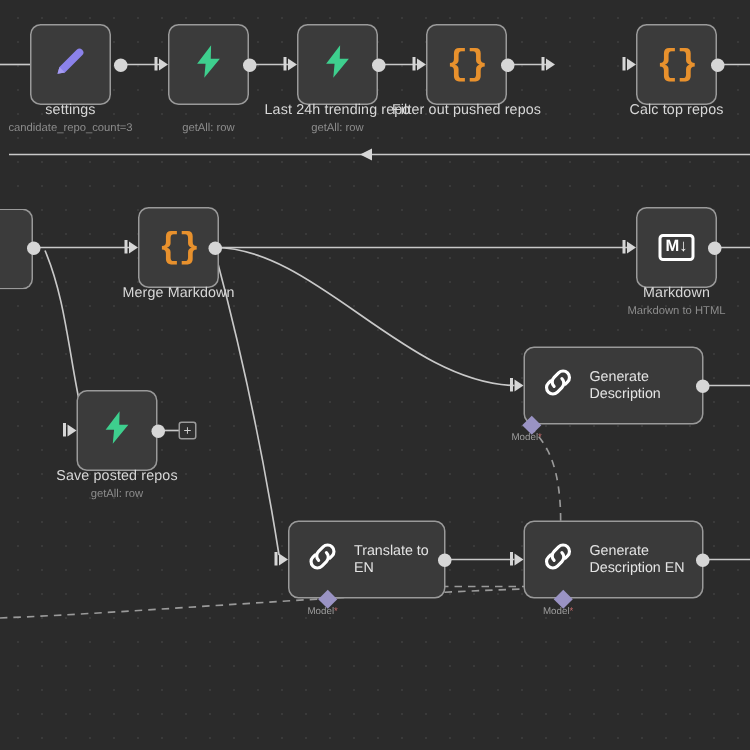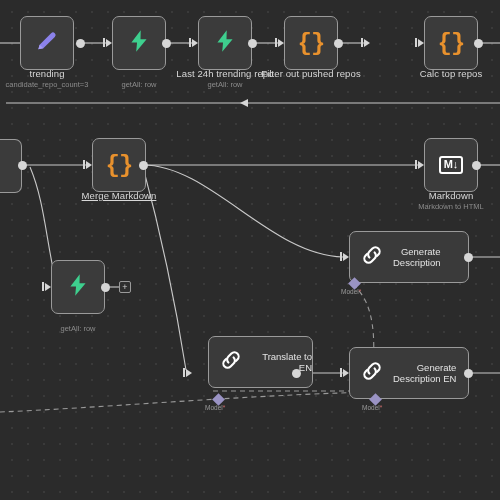--- a/index.html
+++ b/index.html
@@ -76,21 +76,20 @@
     font-size: 7.5px;
     line-height: 9px;
     white-space: nowrap;
     z-index: 6;
   }
   .inlabel {
     color: #e3e3e3;
     font-size: 9.5px;
     line-height: 11.5px;
     white-space: pre-line;
-    text-align: right;
   }
   
   .dot-out {
     position: absolute;
     width: 9px;
     height: 9px;
     border-radius: 50%;
     background: #d6d6d6;
     z-index: 7;
   }
@@ -214,21 +213,21 @@
 
   <div class="node square" style="left:20px; top:16px;">
     <span>
       <svg width="26" height="26" viewBox="0 0 24 24" aria-hidden="true">
         <path d="M4 19.5 L5.2 15.4 L15.8 4.8 A2 2 0 0 1 19.2 8.2 L8.6 18.8 Z" fill="#8b82ea"></path>
         <path d="M4 19.5 L5.2 15.4 L8.6 18.8 Z" fill="#a59bf2"></path>
       </svg>
     </span>
   </div>
   <div class="dot-out" style="left:76px; top:38.5px;"></div>
-  <div class="nlabel" style="left:0px; top:68px; width:94px;">trending</div>
+  <div class="nlabel" style="left:0px; top:68px; width:94px;">settings</div>
   <div class="nsub" style="left:-12px; top:80px; width:118px;">candidate_repo_count=3</div>
 
   <div class="arrow-in" style="left:106px; top:38.5px;"></div>
   <div class="node square" style="left:112px; top:16px;">
     <span>
       <svg width="26" height="26" viewBox="0 0 24 24" aria-hidden="true">
         <path d="M13.6 2 L5 13.4 h5.2 L9.4 22 L19 10.3 h-5.6 Z" fill="#3ecf8e"></path>
       </svg>
     </span>
   </div>
@@ -263,61 +262,62 @@
   <div class="nlabel" style="left:395px; top:68px; width:112px;">Calc top repos</div>
 
   <div class="node square partial" style="left:-32px; top:139px;"></div>
   <div class="dot-out" style="left:18px; top:160.5px;"></div>
 
   <div class="arrow-in" style="left:86px; top:160.5px;"></div>
   <div class="node square" style="left:92px; top:138px;">
     <span class="icon-code">{}</span>
   </div>
   <div class="dot-out" style="left:139px; top:160.5px;"></div>
-  <div class="nlabel" style="left:63px; top:190px; width:112px;text-decoration:underline;">Merge Markdown</div>
+  <div class="nlabel" style="left:63px; top:190px; width:112px;">Merge Markdown</div>
 
   <div class="arrow-in" style="left:418px; top:160.5px;"></div>
   <div class="node square" style="left:424px; top:138px;">
     <span class="icon-md">M↓</span>
   </div>
   <div class="dot-out" style="left:472px; top:160.5px;"></div>
   <div class="nlabel" style="left:395px; top:190px; width:112px;">Markdown</div>
   <div class="nsub" style="left:395px; top:202px; width:112px;">Markdown to HTML</div>
 
   <div class="arrow-in" style="left:45px; top:282.5px;"></div>
   <div class="node square" style="left:51px; top:260px;">
     <span>
       <svg width="26" height="26" viewBox="0 0 24 24" aria-hidden="true">
         <path d="M13.6 2 L5 13.4 h5.2 L9.4 22 L19 10.3 h-5.6 Z" fill="#3ecf8e"></path>
       </svg>
     </span>
   </div>
   <div class="dot-out" style="left:101px; top:282.5px;"></div>
   <div class="plus-btn" style="left:119px; top:281px;">+</div>
+  <div class="nlabel" style="left:22px; top:312px; width:112px;">Save posted repos</div>
   <div class="nsub" style="left:22px; top:324px; width:112px;">getAll: row</div>
 
   <div class="arrow-in" style="left:343px; top:252.5px;"></div>
   <div class="node wide" style="left:349px; top:231px;">
     <span>
       <svg width="24" height="24" viewBox="0 0 24 24" aria-hidden="true">
         <g fill="none" stroke="#ffffff" stroke-width="2.1" stroke-linecap="round">
           <path d="M9.4 14.6 A4.2 4.2 0 0 1 9.4 8.6 L12.4 5.6 A4.2 4.2 0 0 1 18.4 11.6 L16.9 13.1"></path>
           <path d="M14.6 9.4 A4.2 4.2 0 0 1 14.6 15.4 L11.6 18.4 A4.2 4.2 0 0 1 5.6 12.4 L7.1 10.9"></path>
         </g>
       </svg>
     </span>
     <span class="inlabel">Generate
 Description</span>
   </div>
   <div class="dot-out" style="left:464px; top:252.5px;"></div>
   <div class="model-port" style="left:350px; top:279px;"></div>
   <div class="model-lbl" style="left:341px; top:288px;">Model<i>*</i></div>
 
   <div class="arrow-in" style="left:186px; top:368.5px;"></div>
-  <div class="node wide" style="left:192px; top:336px; width:105px;margin-left:16px;">
+  <div class="node wide" style="left:192px; top:347px; width:105px;">
     <span>
       <svg width="24" height="24" viewBox="0 0 24 24" aria-hidden="true">
         <g fill="none" stroke="#ffffff" stroke-width="2.1" stroke-linecap="round">
           <path d="M9.4 14.6 A4.2 4.2 0 0 1 9.4 8.6 L12.4 5.6 A4.2 4.2 0 0 1 18.4 11.6 L16.9 13.1"></path>
           <path d="M14.6 9.4 A4.2 4.2 0 0 1 14.6 15.4 L11.6 18.4 A4.2 4.2 0 0 1 5.6 12.4 L7.1 10.9"></path>
         </g>
       </svg>
     </span>
     <span class="inlabel">Translate to EN</span>
   </div>

